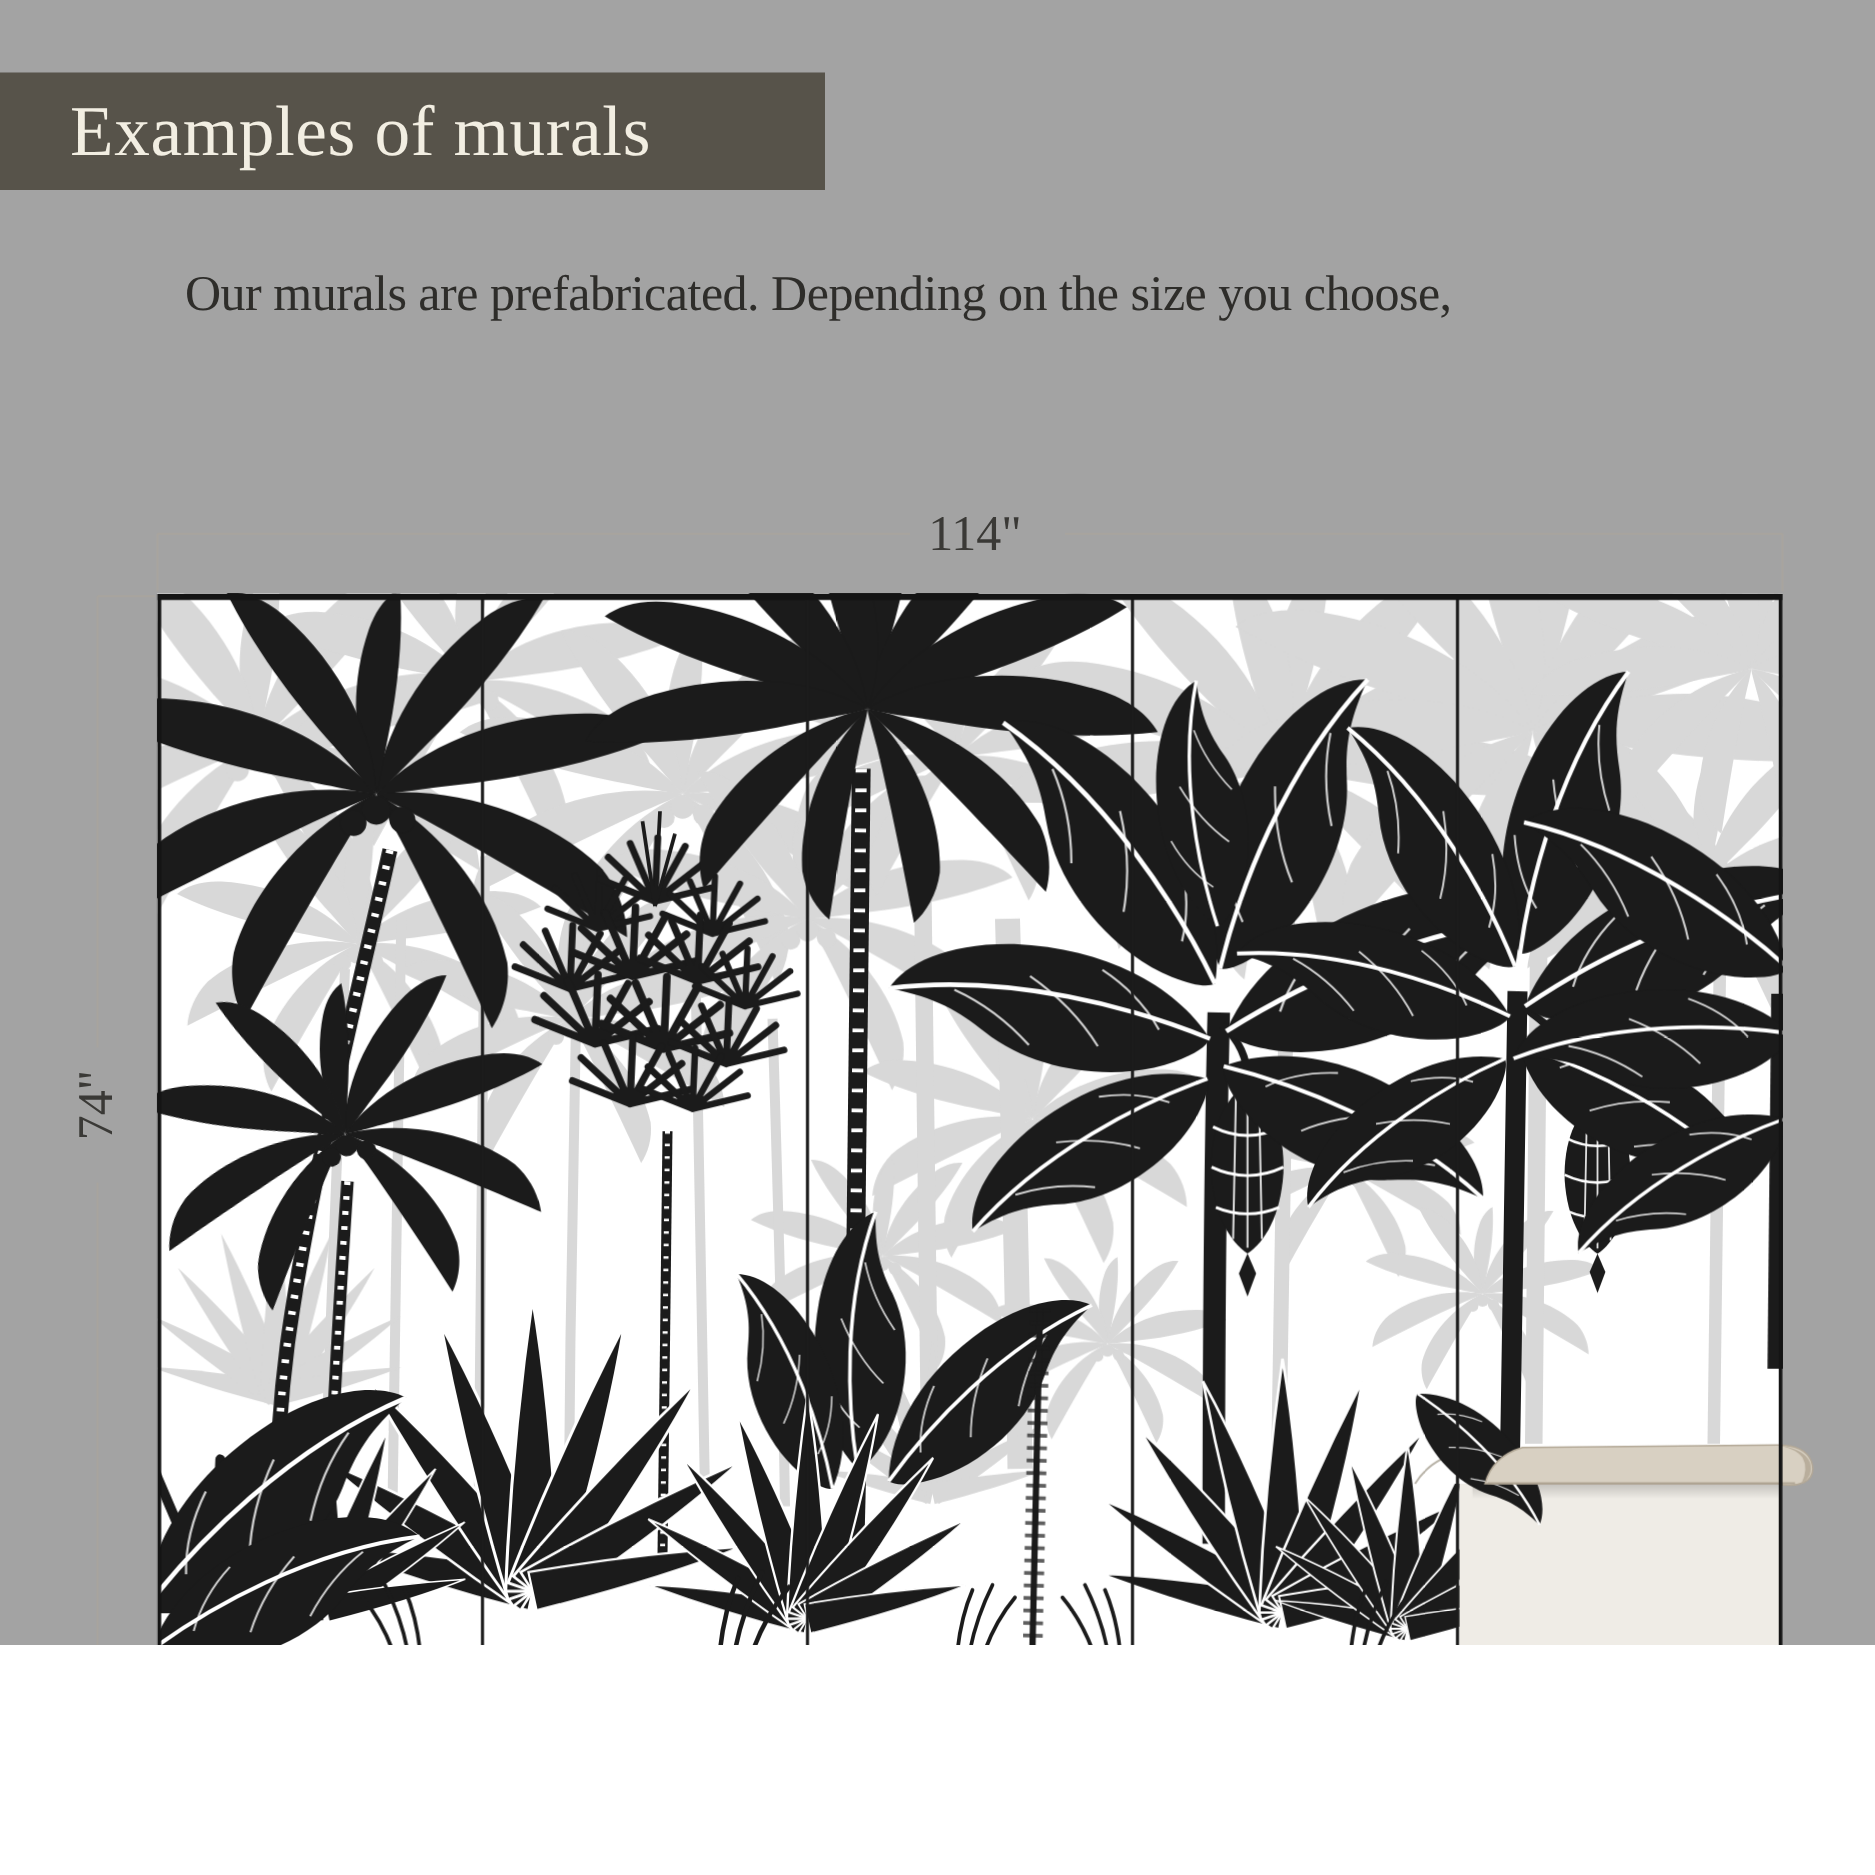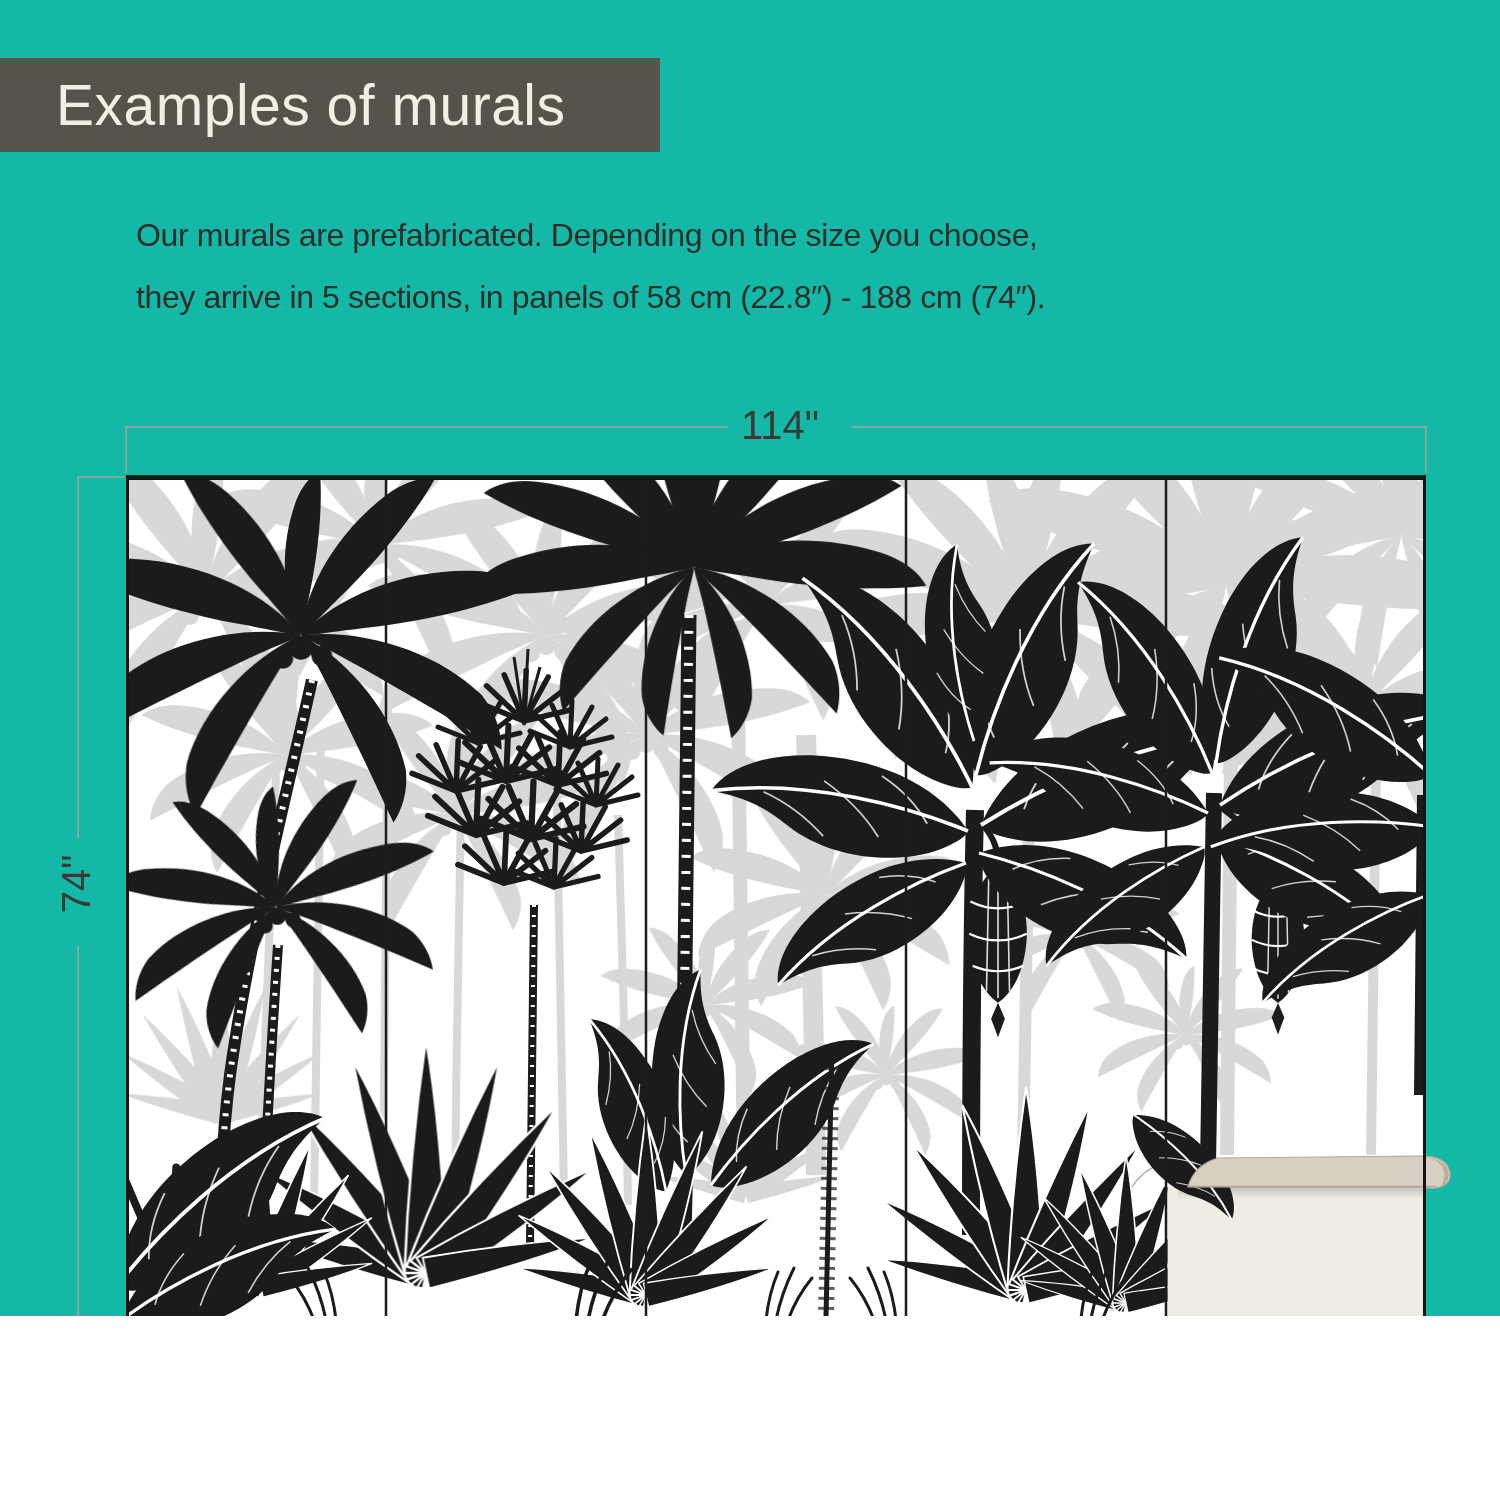--- a/index.html
+++ b/index.html
@@ -1,27 +1,27 @@
 <!DOCTYPE html>
 <html><head>
 <meta charset="utf-8">
 <style>
   html,body{margin:0;padding:0;}
   .canvas{
     position:relative;width:1500px;height:1316px;overflow:hidden;
-    background:#14b8a6;font-family:Liberation Sans, sans-serif;
+    background:#a3a3a3;font-family:Liberation Serif, serif;
   }
   .banner{
     position:absolute;left:0;top:58px;width:660px;height:94px;
     background:#57534A;color:#F2EEE2;display:flex;align-items:center;
     box-sizing:border-box;padding-left:56px;font-size:57px;letter-spacing:0.5px;
   }
   .intro{
-    position:absolute;left:136px;top:204px;color:#2E2D2A;
-    font-size:32px;line-height:62px;letter-spacing:-0.4px;white-space:nowrap;
+    position:absolute;left:148px;top:204px;color:#2E2D2A;
+    font-size:40px;line-height:62px;letter-spacing:-0.4px;white-space:nowrap;
   }
   .dim-label{color:#3A3936;font-size:40px;}
   .dim-w{position:absolute;left:700px;top:403px;width:160px;text-align:center;}
   .dim-h{position:absolute;left:76px;top:884px;transform:translate(-50%,-50%) rotate(-90deg);}
   .annot{position:absolute;left:0;top:0;pointer-events:none;}
   .mural{position:absolute;left:126px;top:475px;width:1300px;height:845px;}
   .mural svg{overflow:visible;display:block;}
   .baseboard{
     position:absolute;left:0;top:1400px;width:1500px;height:44px;
     background:linear-gradient(#eef0ef,#e3e5e4 30%,#dddfde 78%,#d0d2d1);
@@ -40,21 +40,20 @@
 <body>
 
 <div class="canvas">
 
   <div class="banner">
     <span>Examples of murals</span>
   </div>
 
   <div class="intro">
     <div>Our murals are prefabricated. Depending on the size you choose,</div>
-    <div>they arrive in 5 sections, in panels of 58 cm (22.8″) - 188 cm (74″).</div>
   </div>
 
   <svg class="annot" width="1500" height="1500">
     <g stroke="#A8A49E" stroke-width="1.6" fill="none">
       <path d="M126 427 H728"></path>
       <path d="M852 427 H1426"></path>
       <path d="M126 427 V473"></path>
       <path d="M1426 427 V473"></path>
       <path d="M78 477 V838"></path>
       <path d="M78 946 V1318"></path>

